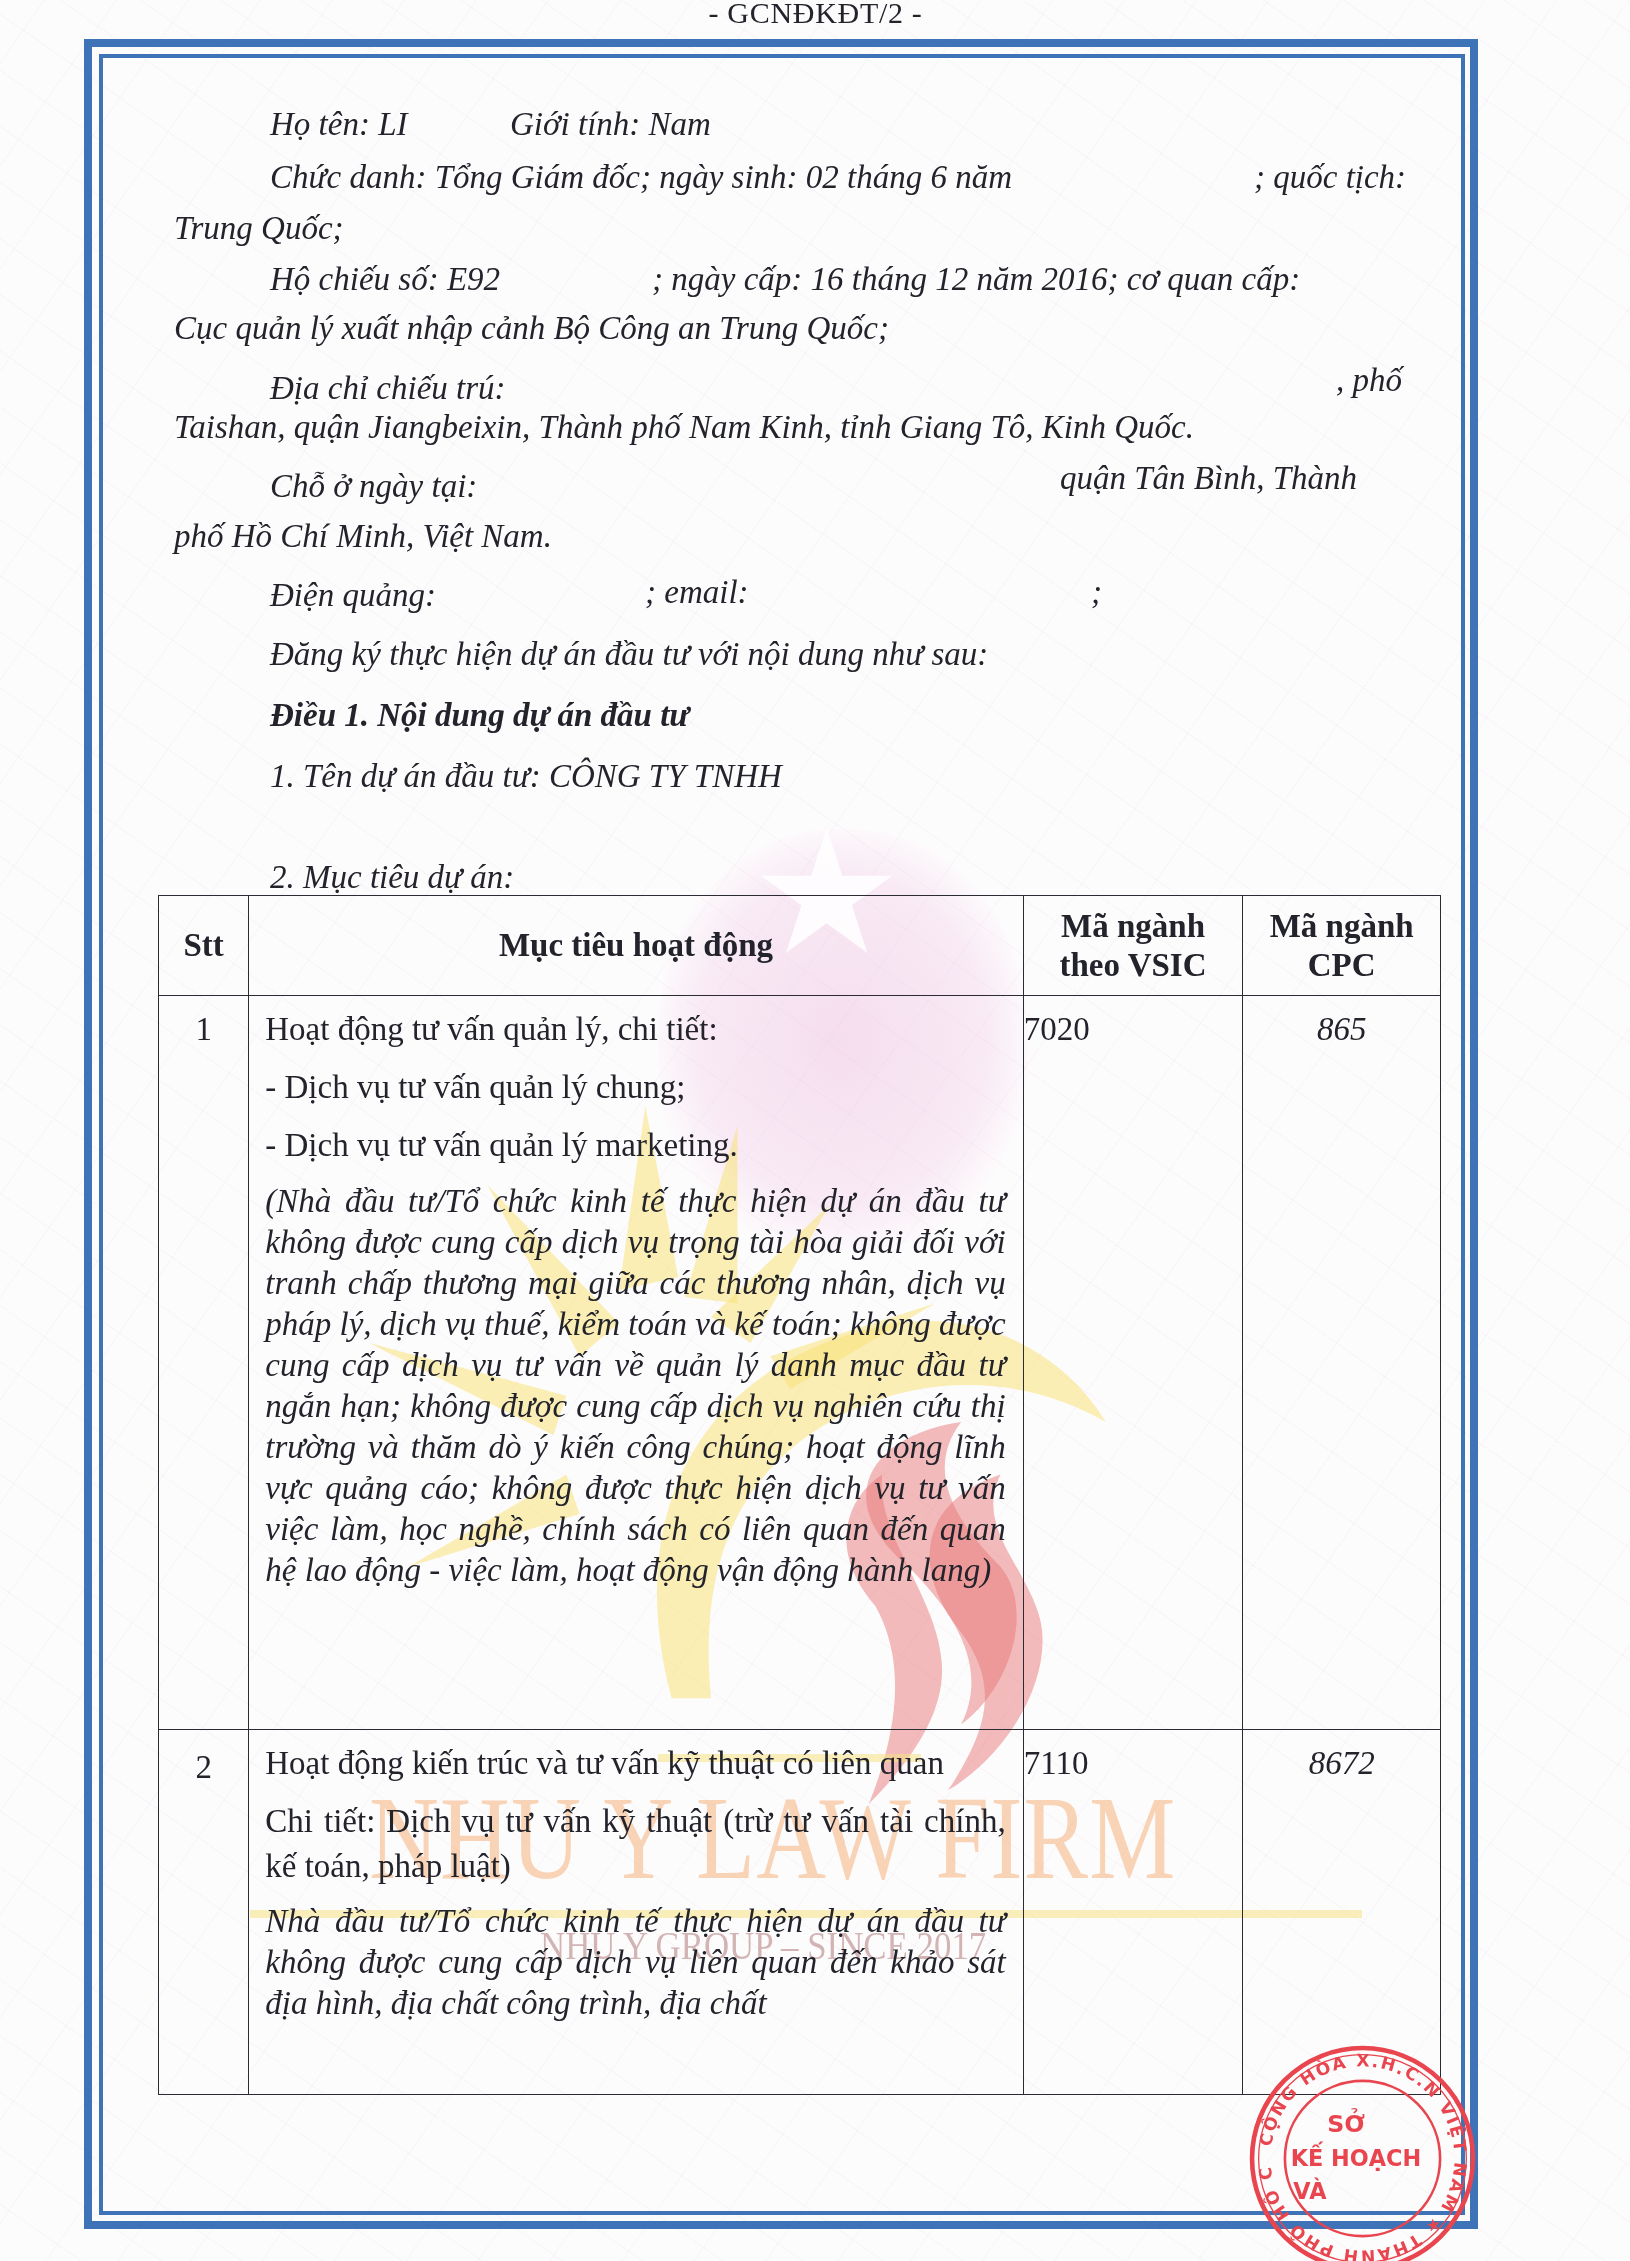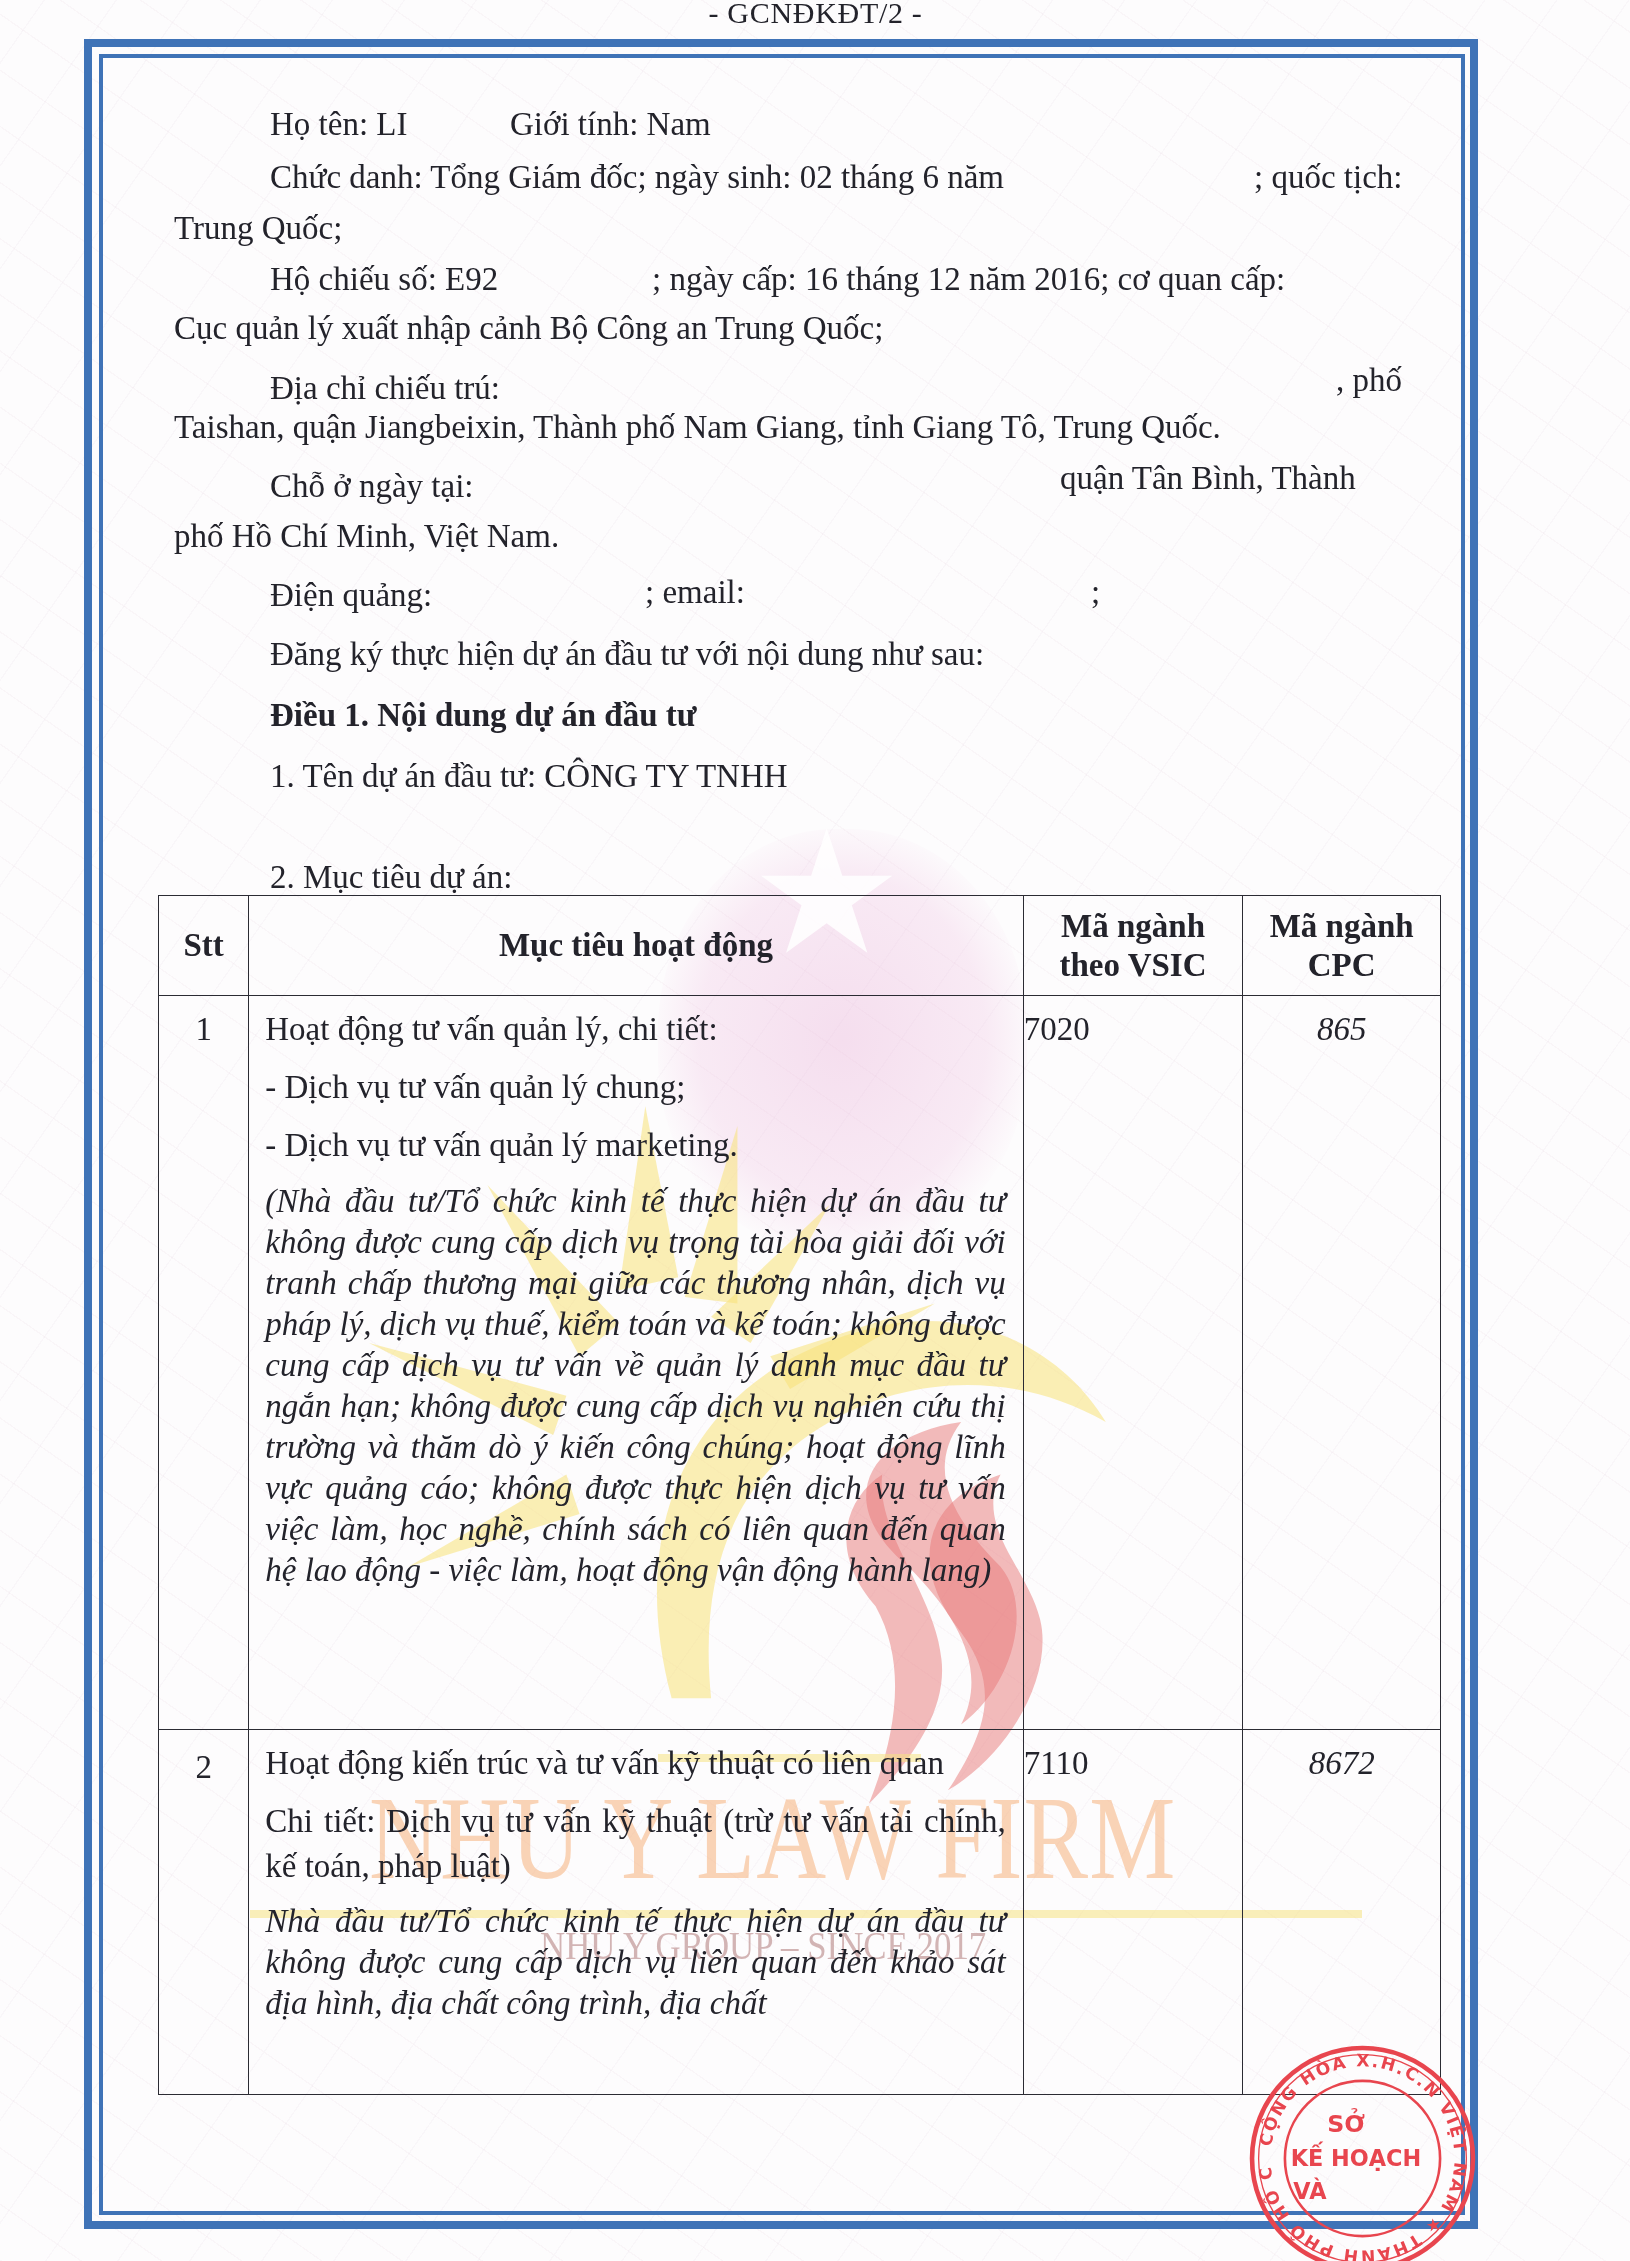--- a/index.html
+++ b/index.html
@@ -21,21 +21,21 @@
   }
   .frame-outer {
     position:absolute; left:84px; top:39px; width:1378px; height:2174px;
     border:8px solid #3f73b7;
   }
   .frame-inner {
     position:absolute; left:99px; top:54px; width:1358px; height:2153px;
     border:4px solid #3f73b7;
   }
   .line {
-    position:absolute; font-size:33px; line-height:39px; white-space:nowrap;
+    position:absolute; font-size:33px; line-height:39px; white-space:nowrap;font-style:italic;
   }
   .bold { font-weight:bold; }
   .italic { font-style:italic; }
 
   
   .emblem {
     position:absolute; left:658px; top:829px; width:369px; height:421px;
     border-radius:48% 48% 45% 45%;
     background:radial-gradient(ellipse at center, rgba(235,185,220,0.45) 0%, rgba(240,200,228,0.35) 55%, rgba(245,215,235,0.0) 75%);
   }
@@ -134,21 +134,21 @@
 </div>
 <div class="line" style="left:1254px; top:158px;">; quốc tịch:</div>
 <div class="line" style="left:174px; top:209px;">Trung Quốc;</div>
 
 <div class="line" style="left:270px; top:260px;">Hộ chiếu số: E92</div>
 <div class="line" style="left:652px; top:260px;">; ngày cấp:  16 tháng 12 năm 2016; cơ quan cấp:</div>
 <div class="line" style="left:174px; top:309px;">Cục quản lý xuất nhập cảnh Bộ Công an Trung Quốc;</div>
 
 <div class="line" style="left:270px; top:369px;">Địa chỉ  chiếu  trú:</div>
 <div class="line" style="left:1336px; top:361px;">, phố</div>
-<div class="line" style="left:174px; top:408px;">Taishan, quận Jiangbeixin, Thành phố Nam Giang, tỉnh Giang Tô, Trung Quốc.</div>
+<div class="line" style="left:174px; top:408px;">Taishan, quận Jiangbeixin, Thành phố Nam Kinh, tỉnh Giang Tô, Kinh Quốc.</div>
 
 <div class="line" style="left:270px; top:467px;">Chỗ ở ngày tại:</div>
 <div class="line" style="left:1060px; top:459px;">quận Tân Bình,  Thành</div>
 <div class="line" style="left:174px; top:517px;">phố Hồ Chí Minh, Việt Nam.</div>
 
 <div class="line" style="left:270px; top:576px;">Điện quảng:</div>
 <div class="line" style="left:645px; top:573px;">; email:</div>
 <div class="line" style="left:1091px; top:573px;">;</div>
 
 <div class="line" style="left:270px; top:635px;text-align:right;">Đăng ký thực hiện dự án đầu tư với nội dung như sau:</div>

